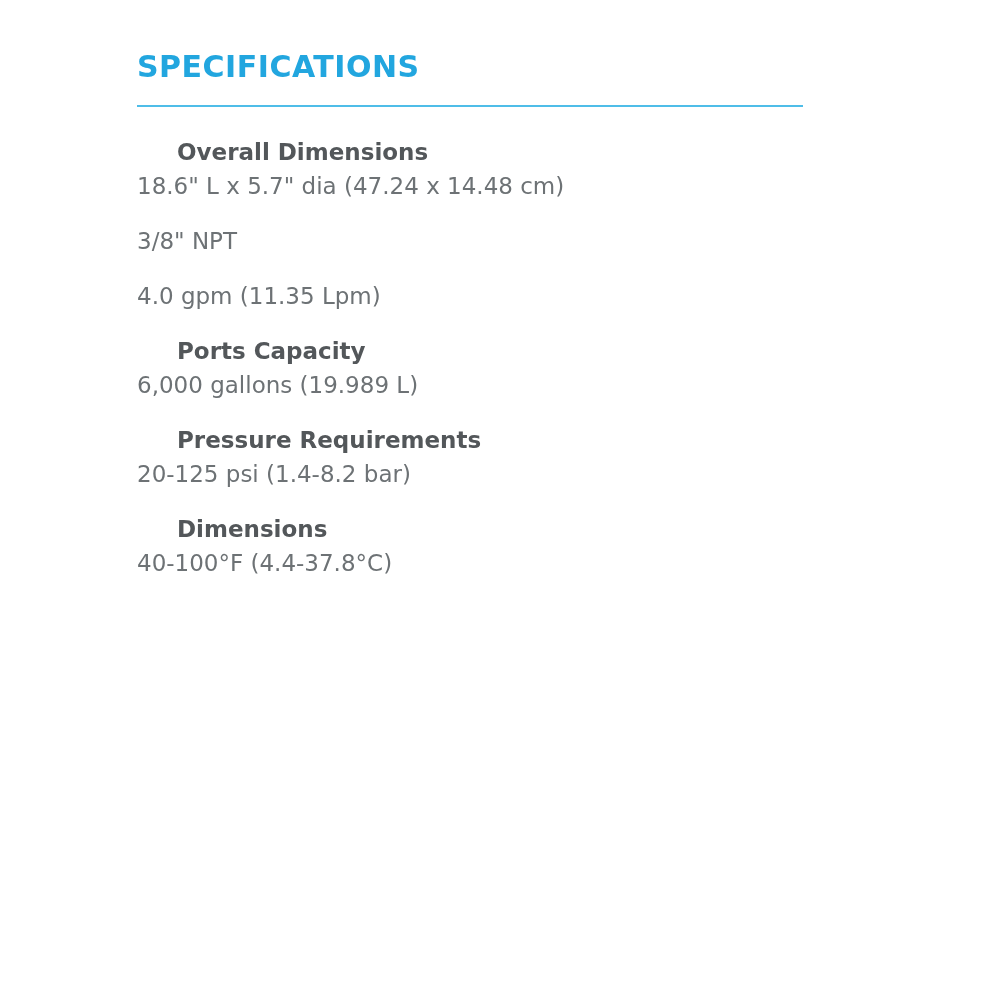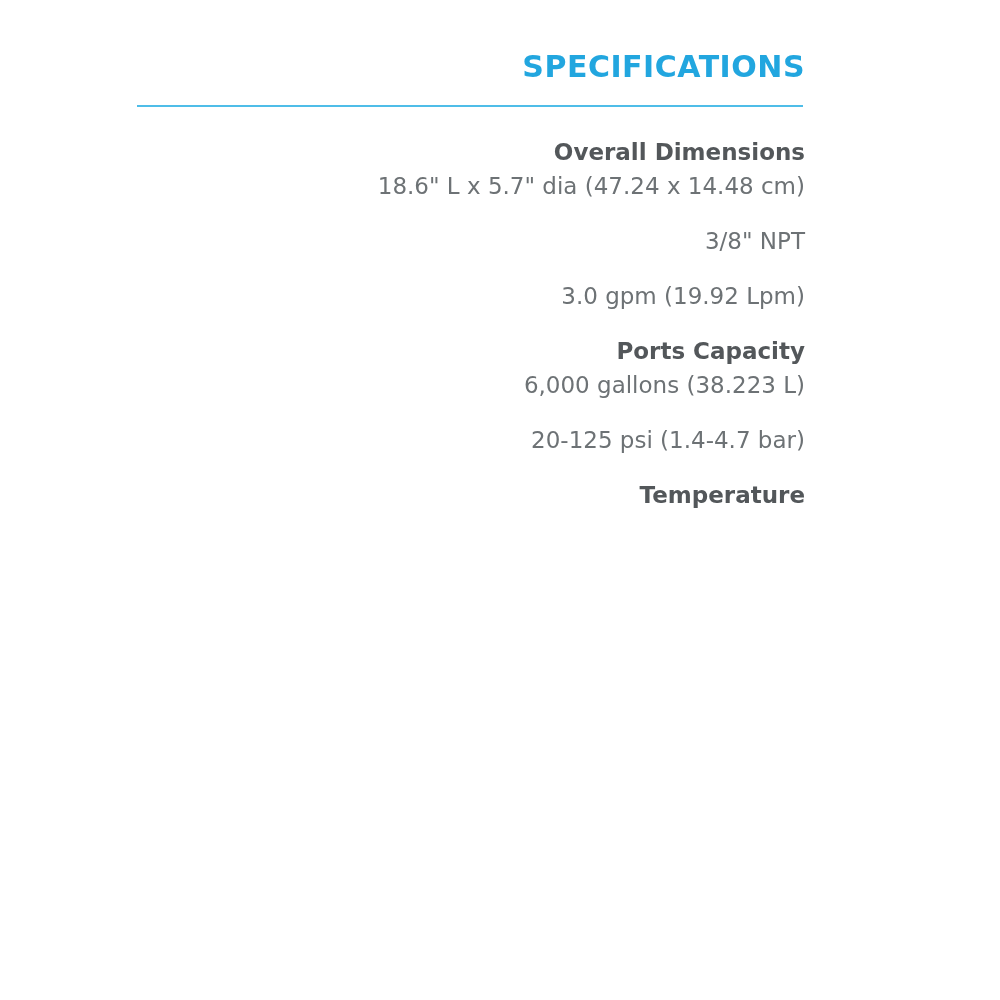--- a/index.html
+++ b/index.html
@@ -11,21 +11,20 @@
     height: 1000px;
     background: #ffffff;
     font-family: "DejaVu Sans", sans-serif;
     overflow: hidden;
   }
   .page {
     position: relative;
     width: 926px;
     height: 1000px;
     box-sizing: border-box;
-    text-align: right;
   }
   .spec-panel {
     position: absolute;
     left: 137px;
     top: 50px;
     width: 668px;
   }
   .spec-title {
     font-size: 30px;
     font-weight: bold;
@@ -48,20 +47,21 @@
     margin-bottom: 24px;
   }
   .spec-item:last-child {
     margin-bottom: 0;
   }
   .spec-label {
     font-size: 23px;
     font-weight: bold;
     color: #53575A;
     line-height: 1.35;
+    margin-left: 40px;
   }
   .spec-value {
     font-size: 23px;
     font-weight: normal;
     color: #6D7275;
     line-height: 1.35;
     margin-top: 3px;
   }
 </style>
 </head>
@@ -79,31 +79,33 @@
       <div class="spec-item">
         <div class="spec-label">Overall Dimensions</div>
         <div class="spec-value">18.6" L x 5.7" dia (47.24 x 14.48 cm)</div>
       </div>
 
       <div class="spec-item">
         <div class="spec-value">3/8" NPT</div>
       </div>
 
       <div class="spec-item">
-        <div class="spec-value">3.0 gpm (19.92 Lpm)</div>
+        <div class="spec-value">4.0 gpm (11.35 Lpm)</div>
       </div>
 
       <div class="spec-item">
         <div class="spec-label">Ports Capacity</div>
-        <div class="spec-value">6,000 gallons (38.223 L)</div>
+        <div class="spec-value">6,000 gallons (19.989 L)</div>
       </div>
 
       <div class="spec-item">
-        <div class="spec-value">20-125 psi (1.4-4.7 bar)</div>
+        <div class="spec-label">Pressure Requirements</div>
+        <div class="spec-value">20-125 psi (1.4-8.2 bar)</div>
       </div>
 
       <div class="spec-item">
-        <div class="spec-label">Temperature</div>
+        <div class="spec-label">Dimensions</div>
+        <div class="spec-value">40-100°F (4.4-37.8°C)</div>
       </div>
 
     </div>
   </section>
 </div>
 
 </body></html>

